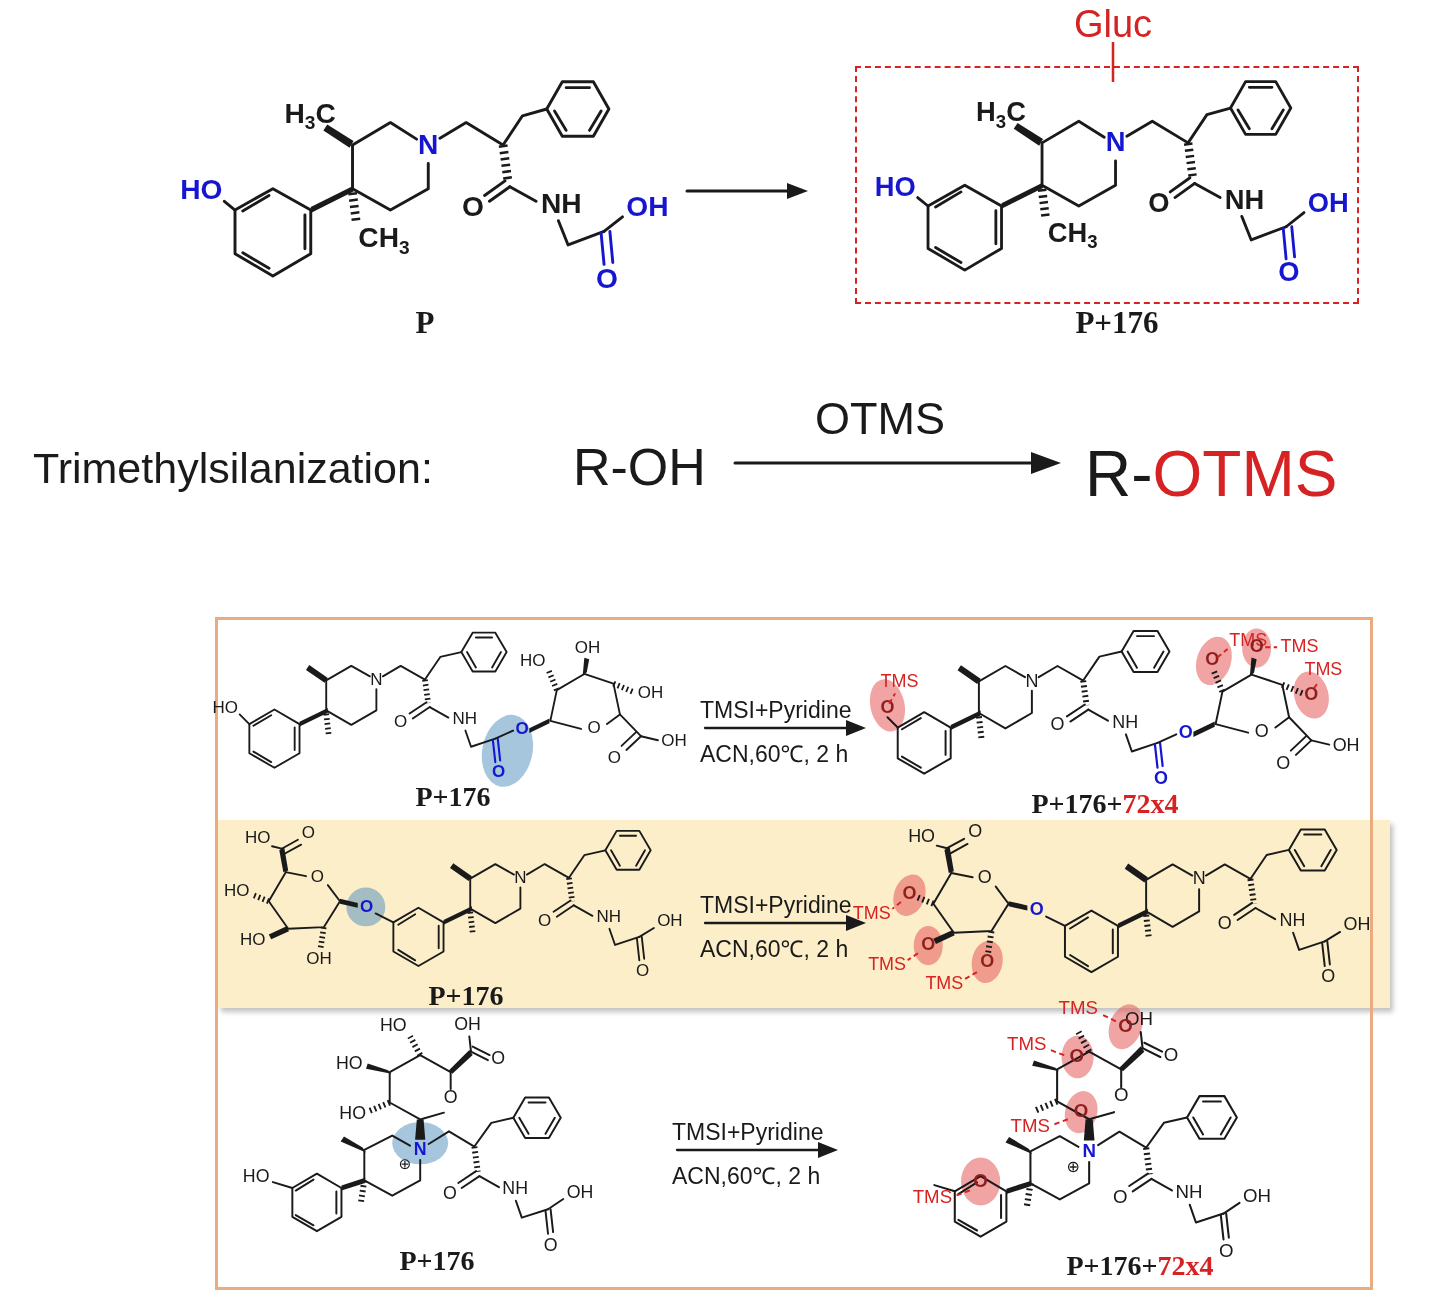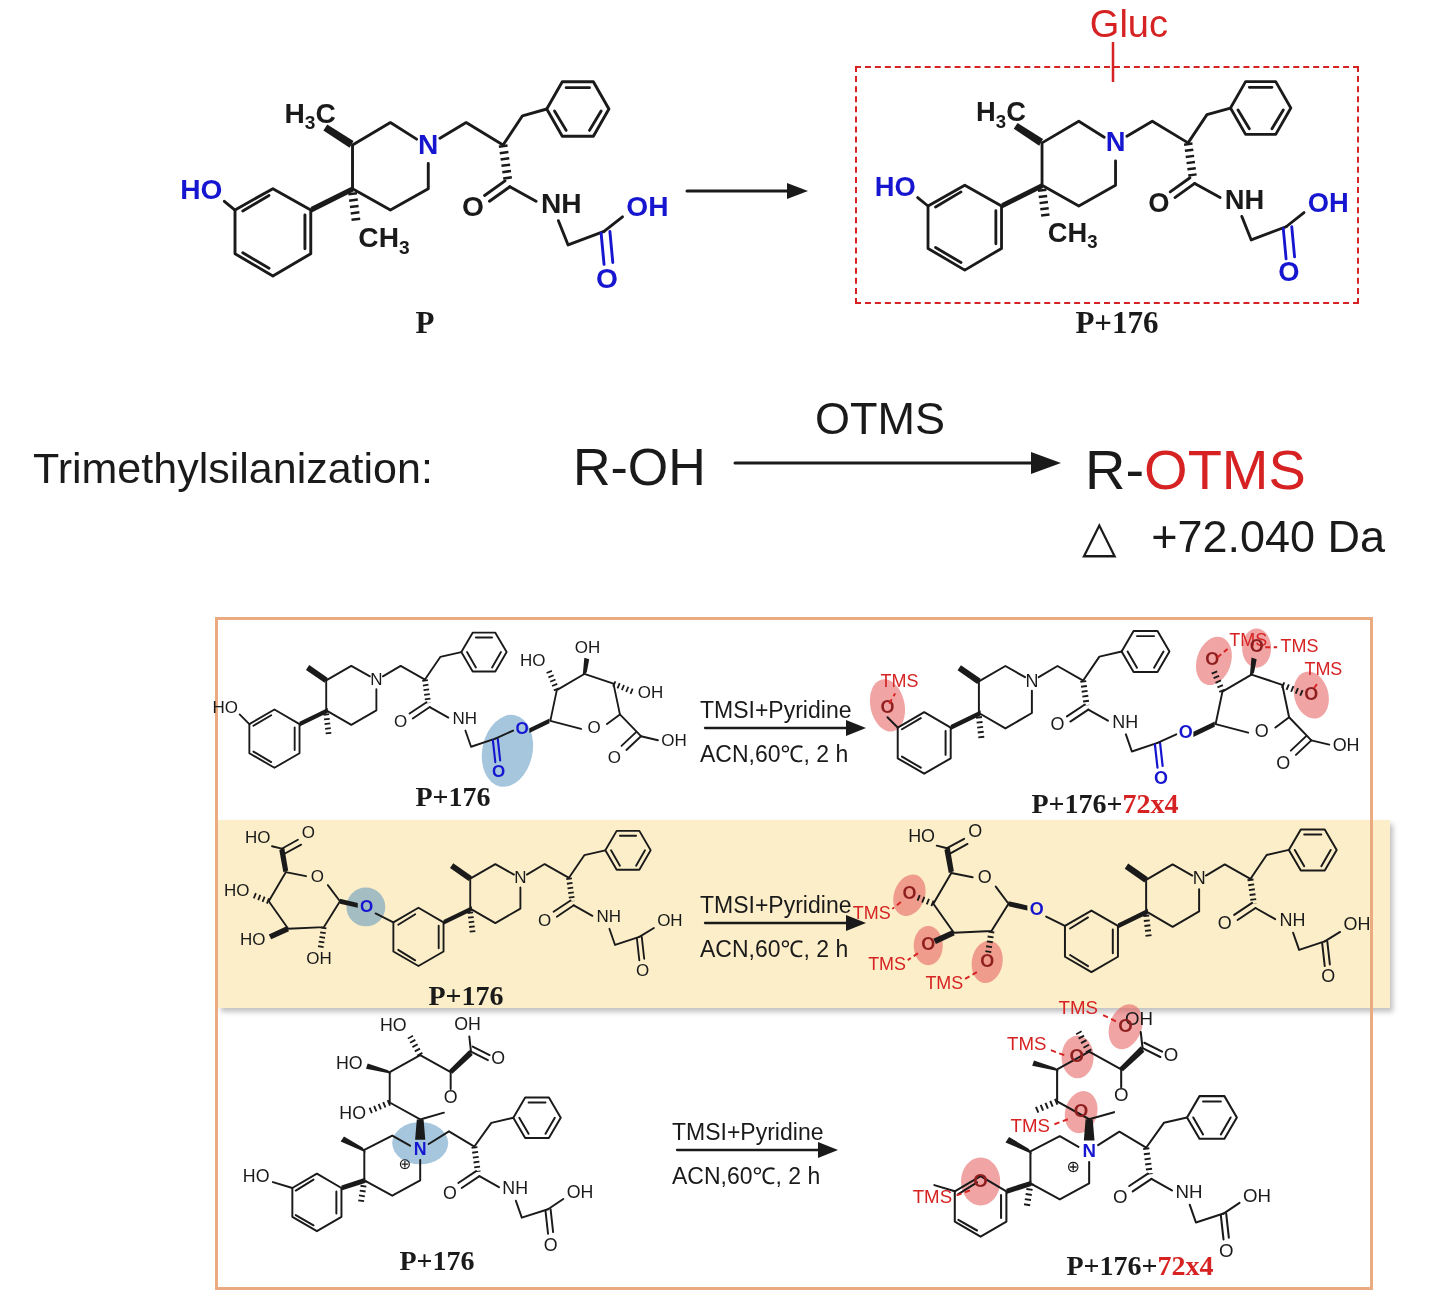--- a/index.html
+++ b/index.html
@@ -194,45 +194,41 @@
 <svg class="abs" style="left:168px;top:72px" width="505" height="243" viewBox="0 0 520 250">
       <use href="#molP"></use>
     </svg>
 
 <svg class="abs" style="left:685px;top:178px" width="125" height="26" viewBox="0 0 125 26">
   <path class="s" d="M2,13 L104,13"></path>
       <polygon class="w" points="102,5 123,13 102,21"></polygon>
 </svg>
 
 <div class="abs" id="dashedBox" style="left:855px;top:66px;width:500px;height:234px"></div>
-<div class="abs" id="gluc" style="left:1058px;top:3px;width:110px;text-align:right">Gluc</div>
+<div class="abs" id="gluc" style="left:1058px;top:3px;width:110px;text-align:center">Gluc</div>
 <svg class="abs" style="left:1108px;top:42px" width="10" height="40">
   <path class="redline" d="M5,0 L5,40"></path>
 </svg>
 
 <svg class="abs" style="left:863px;top:72px" width="490" height="236" viewBox="0 0 520 250">
       <use href="#molP"></use>
     </svg>
 
 <div class="abs serifLblBig" style="left:385px;top:305px;width:80px">P</div>
 <div class="abs serifLblBig" style="left:1037px;top:305px;width:160px">P+176</div>
 
 <div class="abs" style="left:573px;top:437px;font-size:52px">R-OH</div>
 <div class="abs bigtxt" style="left:33px;top:444px">Trimethylsilanization:</div>
 <div class="abs" style="left:790px;top:393px;width:180px;text-align:center;font-size:45px">OTMS</div>
 <svg class="abs" style="left:733px;top:448px" width="330" height="30" viewBox="0 0 330 30">
   <path class="s" d="M2,15 L300,15"></path>
       <polygon class="w" points="298,4 328,15 298,26"></polygon>
 </svg>
-<div class="abs" style="left:1085px;top:437px;font-size:56px">
+<div class="abs" style="left:1085px;top:437px;font-size:64px">
   <span>R-</span><span class="redtxt">OTMS</span>
-</div>
-<div class="abs" style="left:1082px;top:510px;font-size:45px">
-  <span>△</span>
-  <span style="margin-left:22px">+72.040 Da</span>
 </div>
 
 <div class="abs" id="rowHl" style="left:218px;top:820px;width:1172px;height:188px"></div>
 <div class="abs" id="panelBox" style="left:215px;top:617px;width:1152px;height:667px"></div>
 
 <svg class="abs" style="left:228px;top:627px" width="478" height="178" viewBox="0 0 590 220">
   <ellipse class="bhl" cx="345" cy="153" rx="31" ry="45" transform="rotate(12 345 153)"></ellipse>
   <use href="#r1core"></use>
   <text class="a" x="12" y="106" text-anchor="end">HO</text>
   <text class="a" x="392" y="48" text-anchor="end">HO</text>

